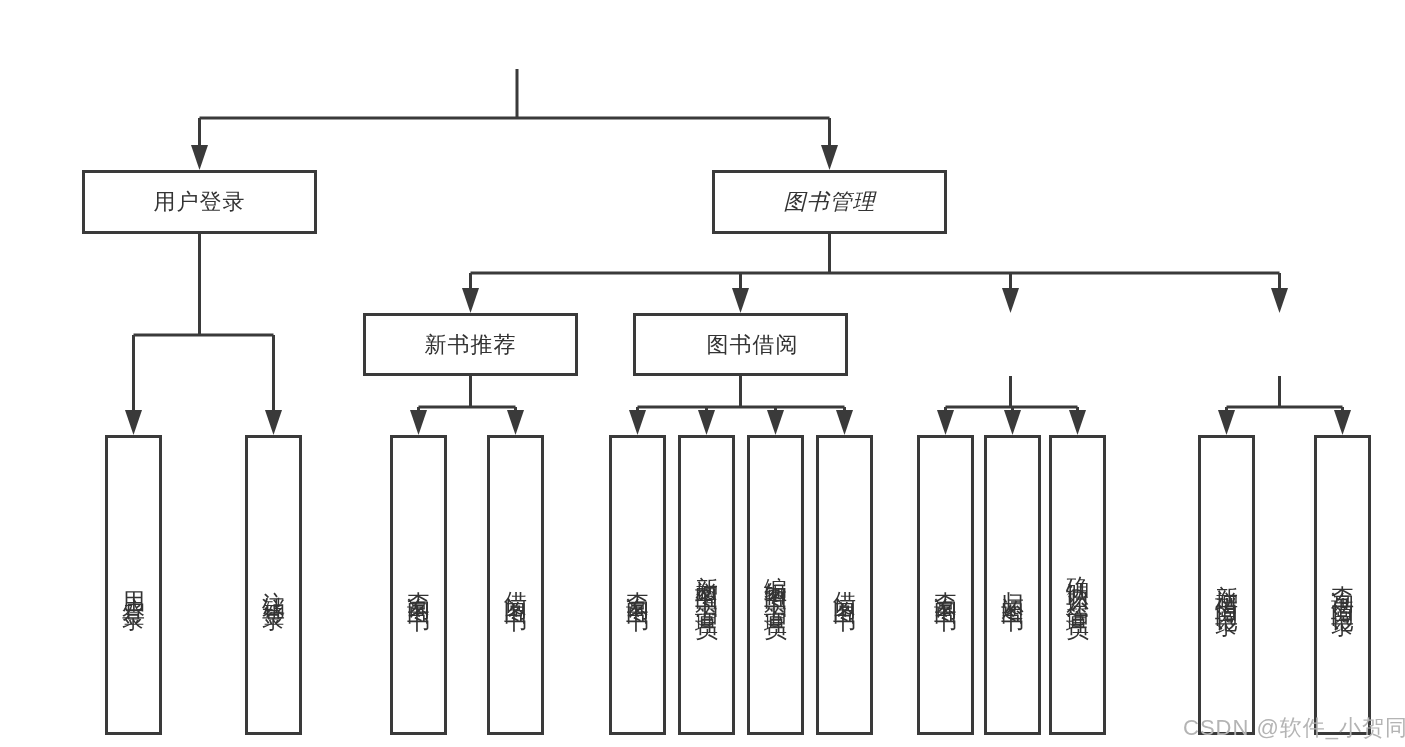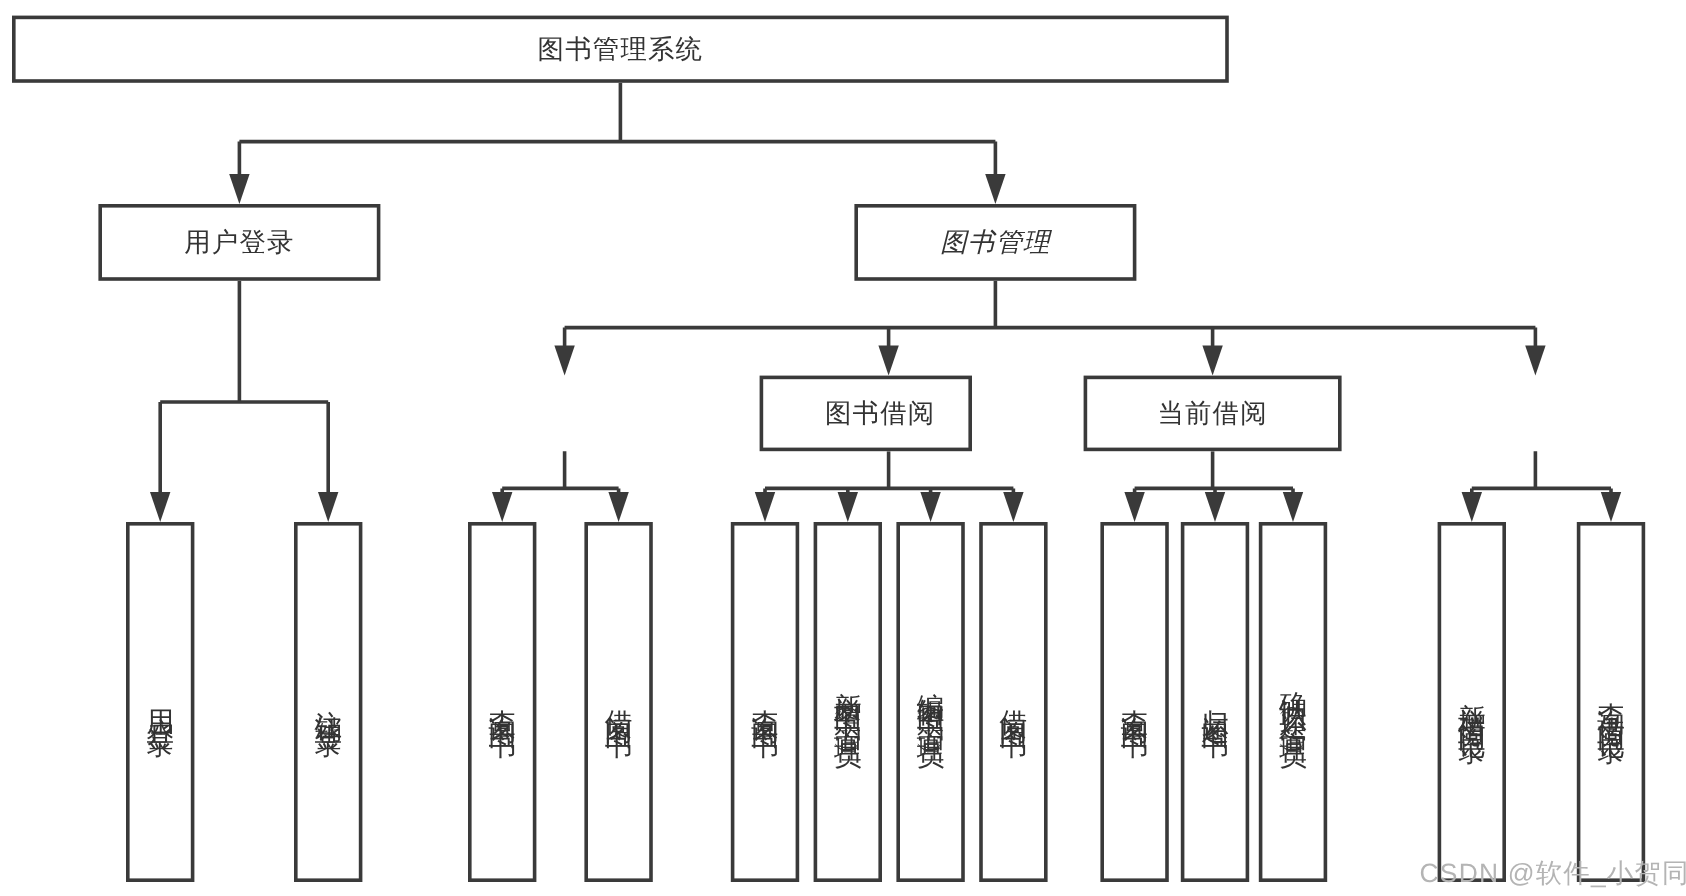--- a/index.html
+++ b/index.html
@@ -98,36 +98,33 @@
         <polygon points="767,410 784,410 775.5,435"></polygon>
         <polygon points="836,410 853,410 844.5,435"></polygon>
         <polygon points="937,410 954,410 945.5,435"></polygon>
         <polygon points="1004,410 1021,410 1012.5,435"></polygon>
         <polygon points="1069,410 1086,410 1077.5,435"></polygon>
         <polygon points="1218,410 1235,410 1226.5,435"></polygon>
         <polygon points="1334,410 1351,410 1342.5,435"></polygon>
       </g>
   </svg>
 
-  <div class="node" style="left:10px; top:13px; width:1014px; height:56px;">
-    <span>图书管理系统</span>
-  </div>
 
   <div class="node" style="left:82px; top:170px; width:235px; height:64px;">
     <span>用户登录</span>
   </div>
   <div class="node" style="left:712px; top:170px; width:235px; height:64px;font-style:italic;">
     <span>图书管理</span>
   </div>
 
-  <div class="node" style="left:633px; top:313px; width:177px; height:63px;padding-left:24px;">
+  <div class="node" style="left:363px; top:313px; width:215px; height:63px;">
+    <span>新书推荐</span>
+  </div>
+  <div class="node" style="left:633px; top:313px; width:215px; height:63px;padding-left:24px;">
     <span>图书借阅</span>
-  </div>
-  <div class="node" style="left:903px; top:313px; width:215px; height:63px;">
-    <span>当前借阅</span>
   </div>
 
   <div class="leaf" style="left:105px;">
     <span class="vtext">用户登录</span>
   </div>
   <div class="leaf" style="left:245px;">
     <span class="vtext">注销登录</span>
   </div>
 
   <div class="leaf" style="left:390px;">

